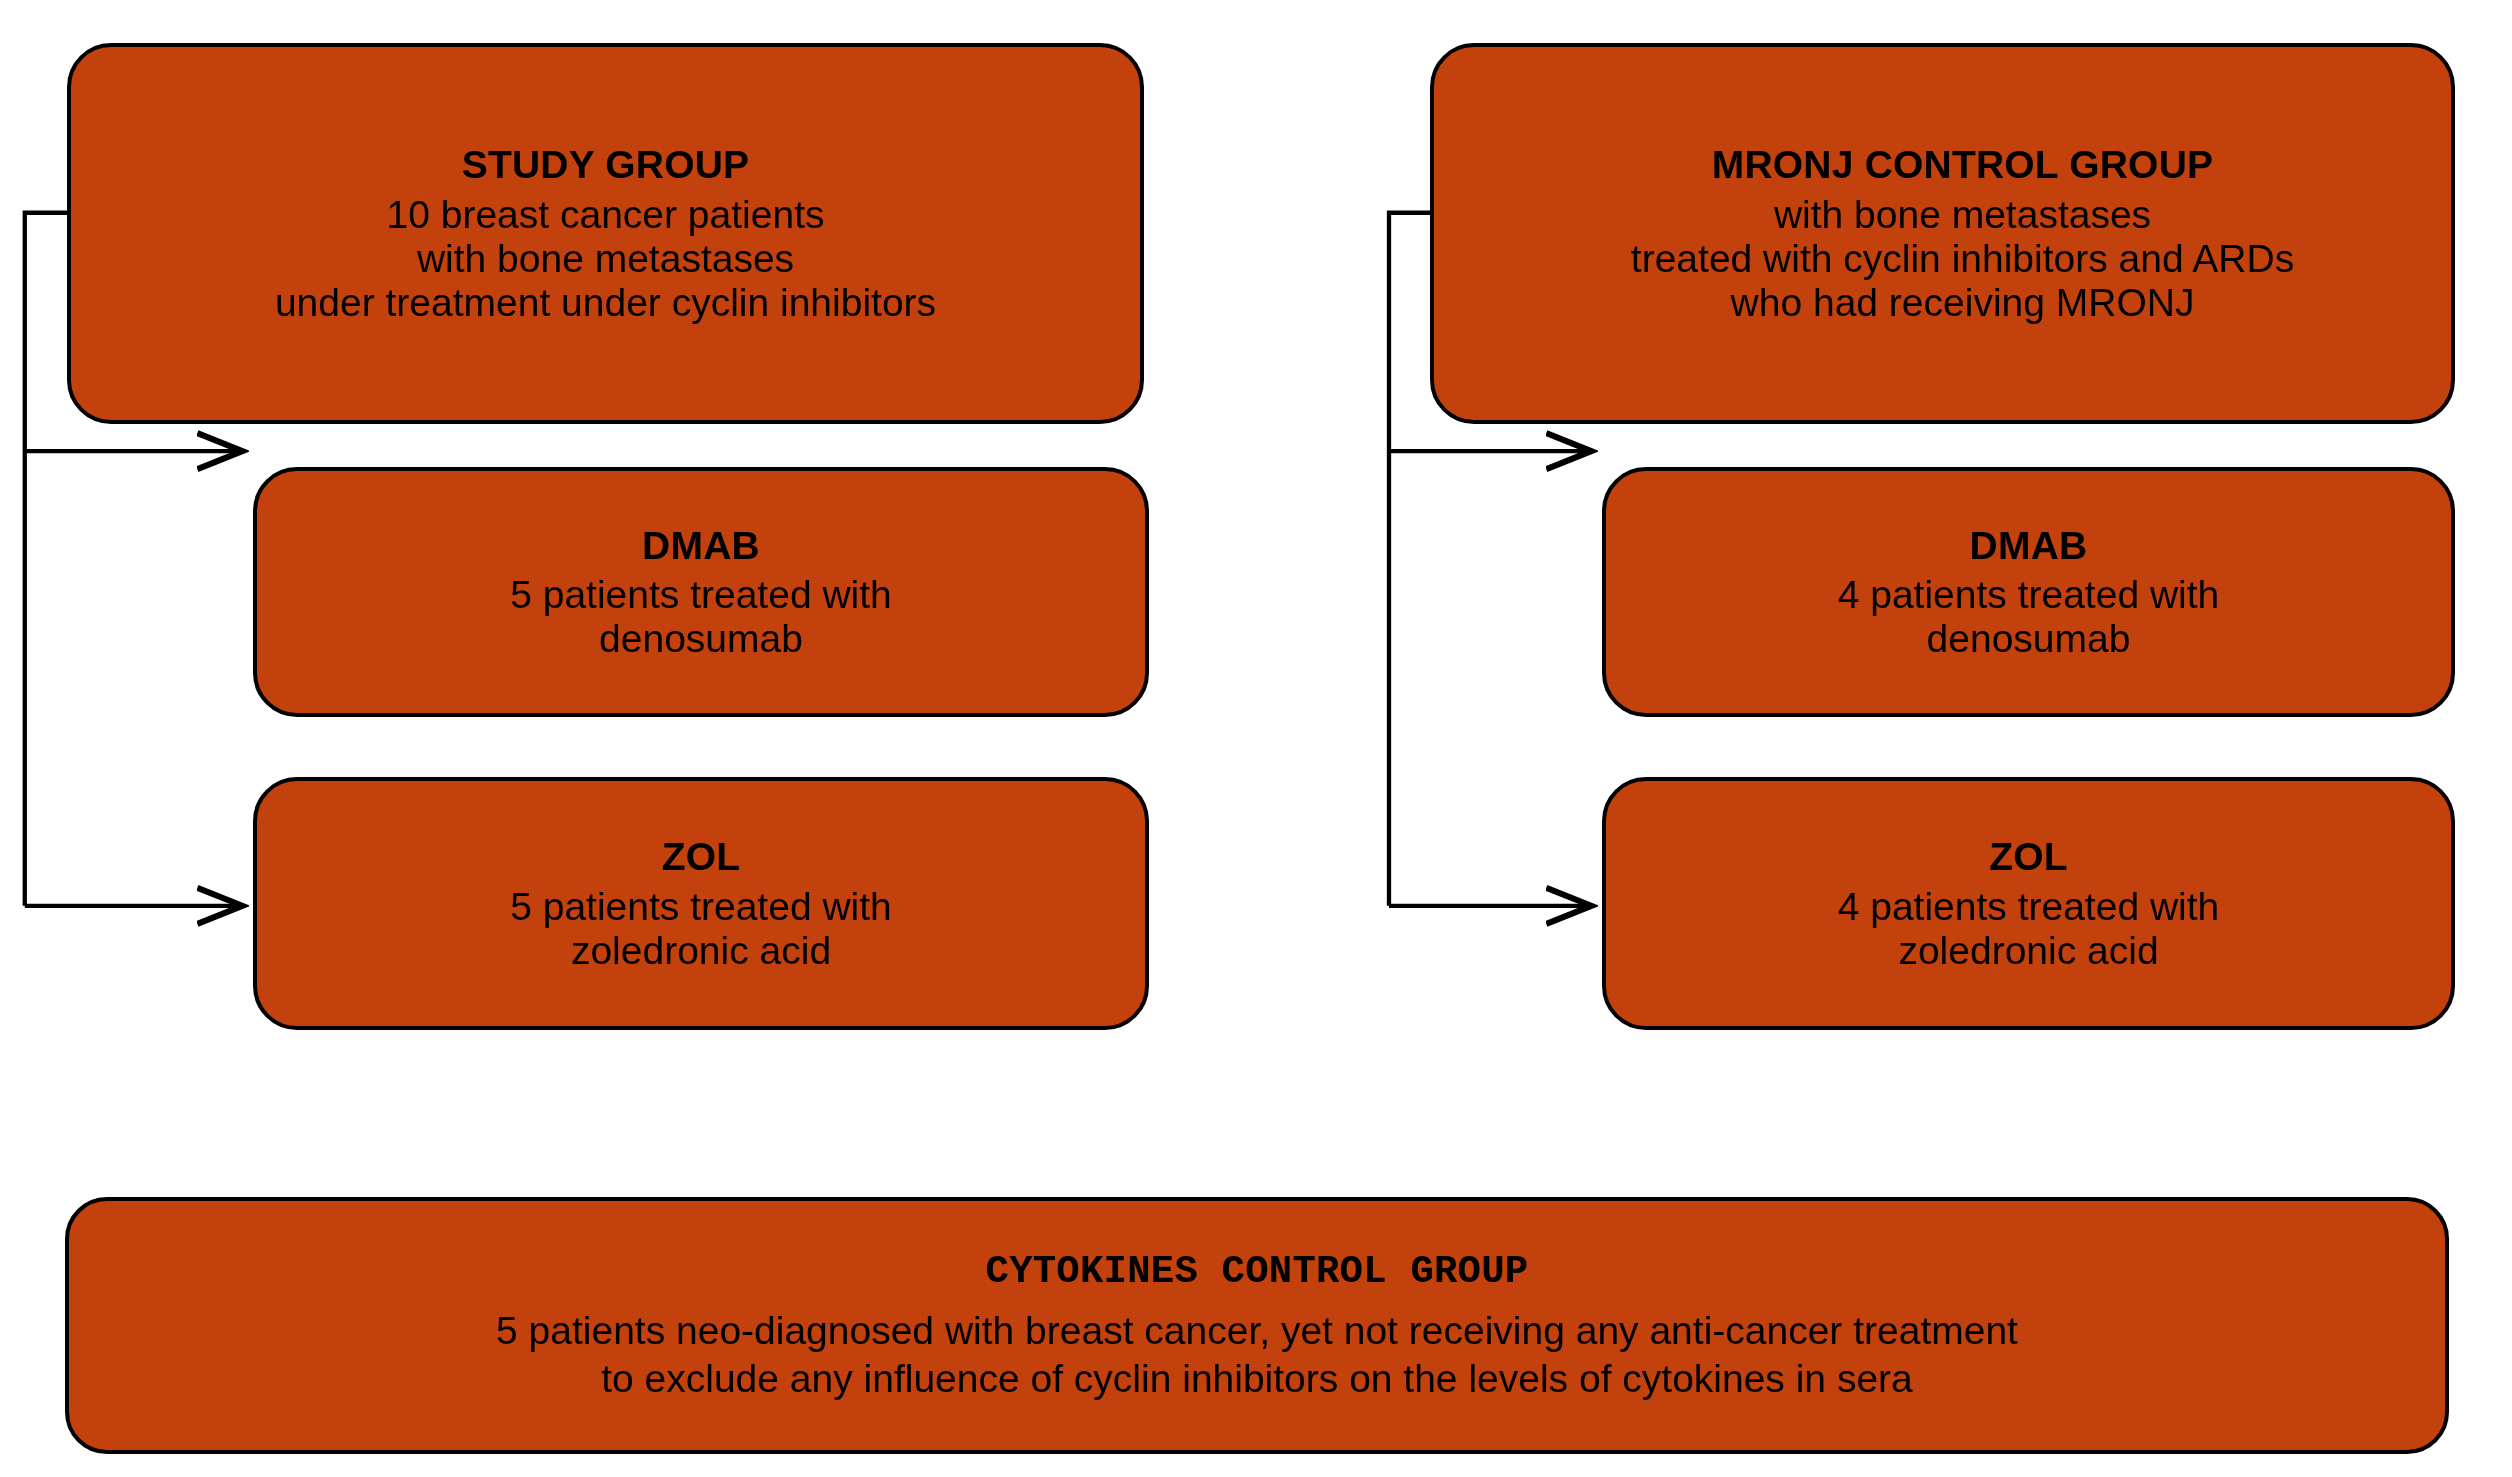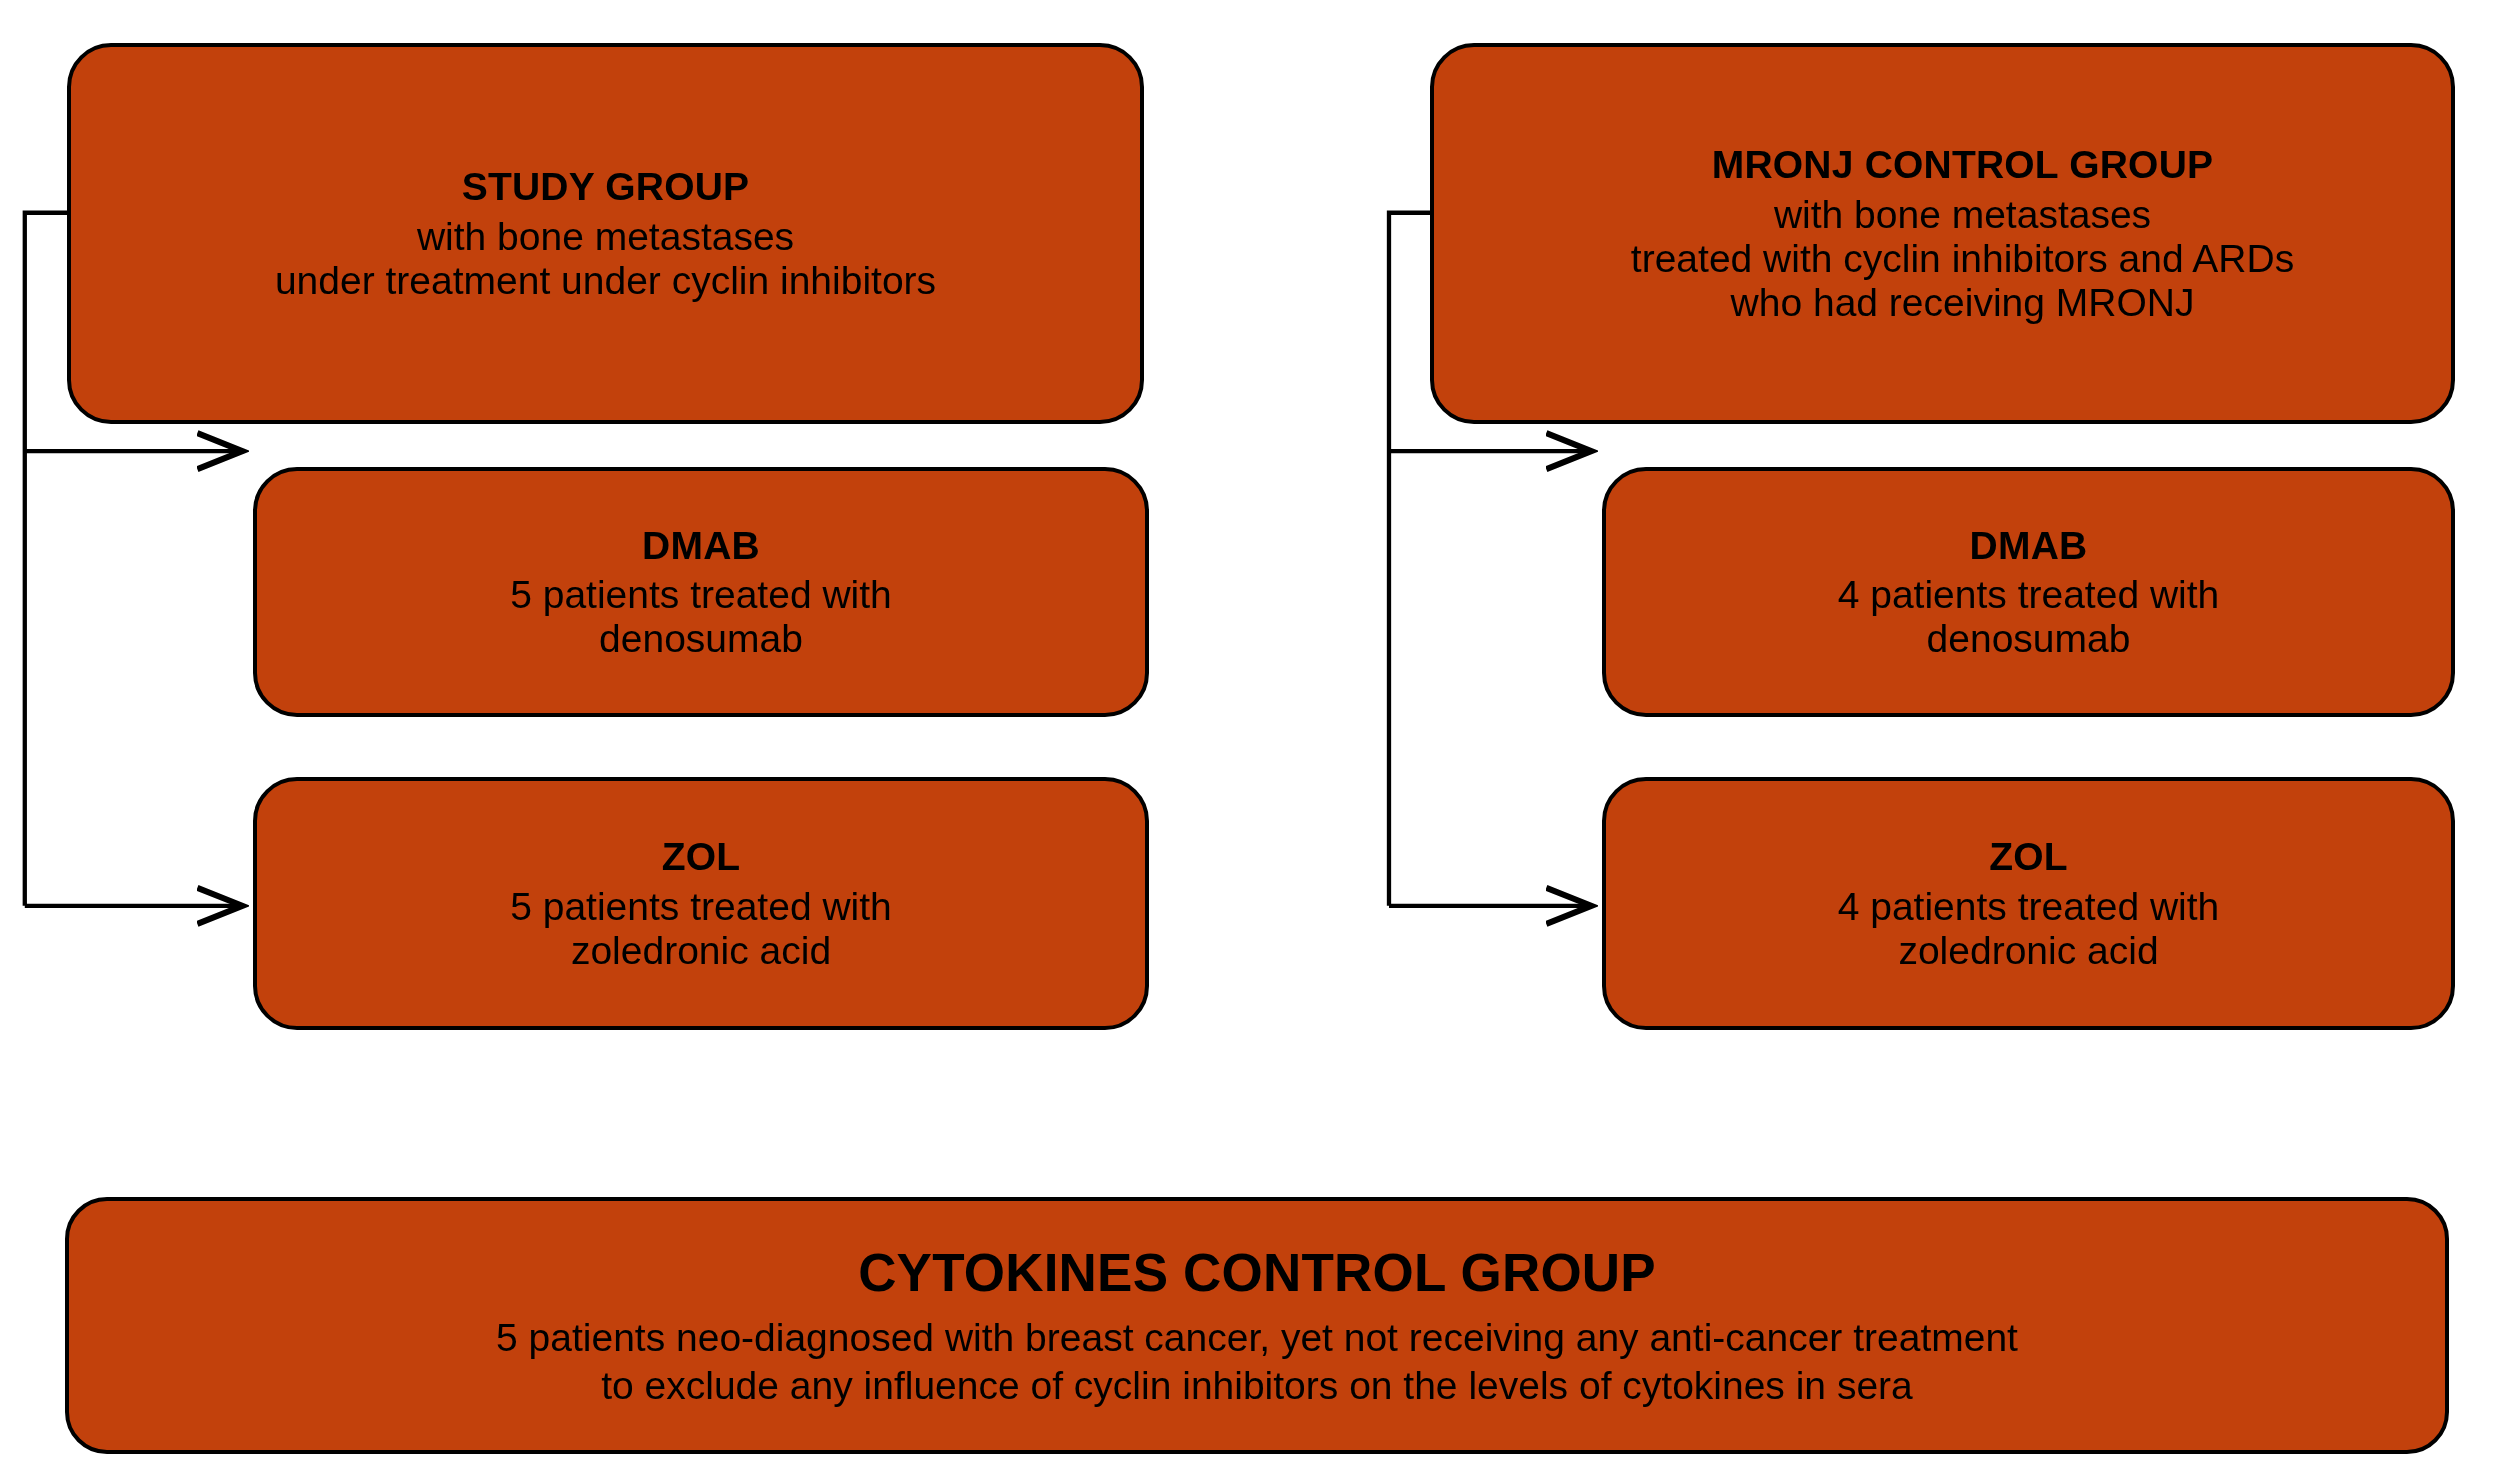--- a/index.html
+++ b/index.html
@@ -52,21 +52,21 @@
   
   #mronj-group   { left: 1430px; top: 43px;  width: 1025px; height: 381px; padding-left: 40px; }
   #dmab-right    { left: 1602px; top: 467px; width: 853px;  height: 250px; }
   #zol-right     { left: 1602px; top: 777px; width: 853px;  height: 253px; }
 
   
   #cytokines-group {
     left: 65px; top: 1197px; width: 2384px; height: 257px;
     border-radius: 42px;
   }
-  #cytokines-group .title { font-size: 53px; margin-bottom: 9.5px; }
+  #cytokines-group .title { font-size: 39px; margin-bottom: 9.5px; font-family: Liberation Mono, monospace; }
   #cytokines-group .line  { font-size: 39px; margin-top: 9.5px; }
 
   .connector-layer {
     position: absolute;
     left: 0; top: 0;
     width: 2512px;
     height: 1478px;
     z-index: 1;
     pointer-events: none;
   }
@@ -87,20 +87,21 @@
     <path d="M 26,473 L 252,473" fill="none" stroke="#000000" stroke-width="4.5" marker-end="url(#arrowhead)"></path>
     <path d="M 26,950 L 252,950" fill="none" stroke="#000000" stroke-width="4.5" marker-end="url(#arrowhead)"></path>
 
     <path d="M 1502,223 L 1457,223 L 1457,950" fill="none" stroke="#000000" stroke-width="4.5"></path>
     <path d="M 1457,473 L 1667,473" fill="none" stroke="#000000" stroke-width="4.5" marker-end="url(#arrowhead)"></path>
     <path d="M 1457,950 L 1667,950" fill="none" stroke="#000000" stroke-width="4.5" marker-end="url(#arrowhead)"></path>
   </svg>
 
   <div class="node" id="study-group">
     <div class="title">STUDY GROUP</div>
+    <div class="line">10 breast cancer patients</div>
     <div class="line">with bone metastases</div>
     <div class="line">under treatment under cyclin inhibitors</div>
   </div>
 
   <div class="node" id="dmab-left">
     <div class="title">DMAB</div>
     <div class="line">5 patients treated with</div>
     <div class="line">denosumab</div>
   </div>
 

